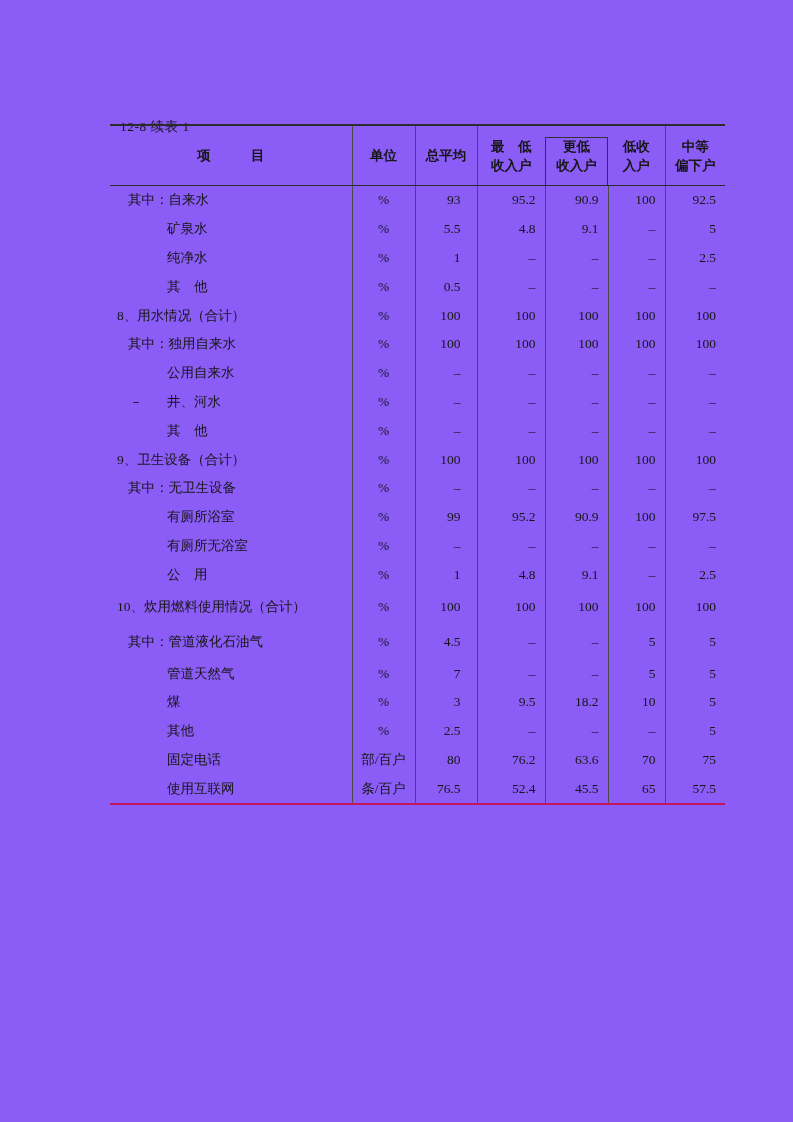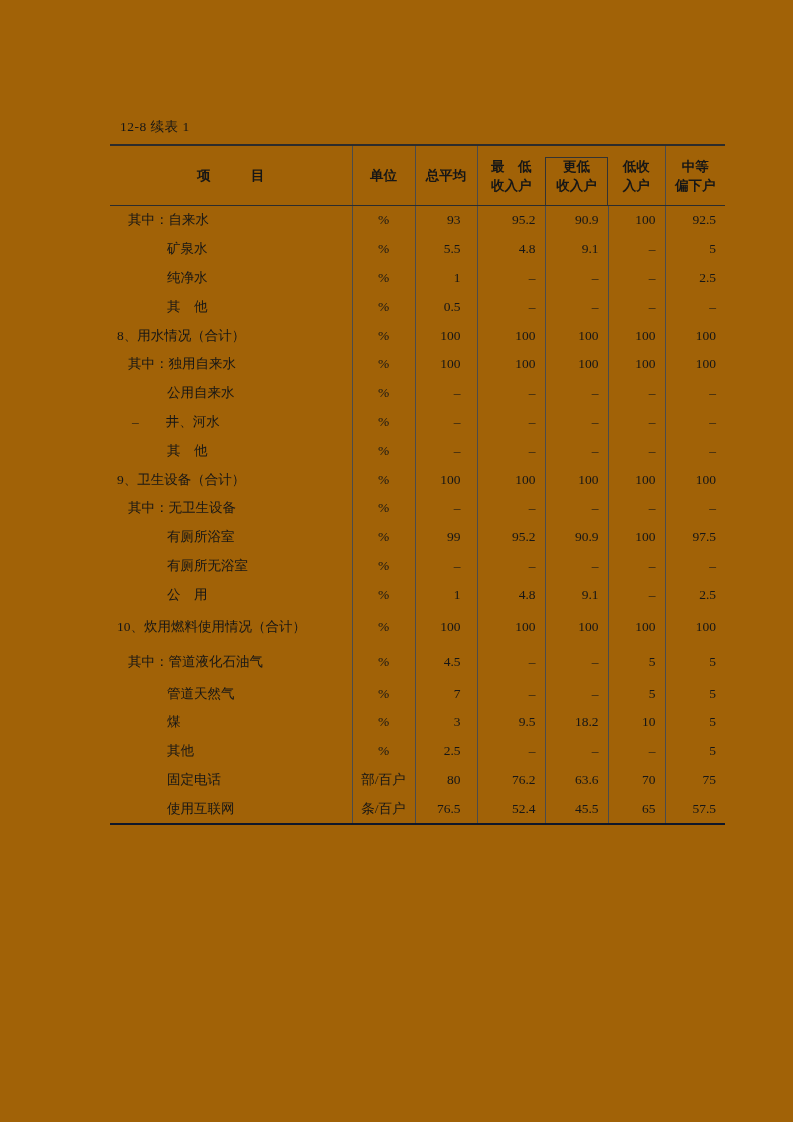--- a/index.html
+++ b/index.html
@@ -5,41 +5,41 @@
   html, body {
     margin: 0;
     padding: 0;
     background: #e8e8e8;
   }
   .page {
     position: relative;
     width: 793px;
     height: 1122px;
     margin: 0 auto;
-    background: #a16207;
+    background: #8b5cf6;
     overflow: hidden;
     font-family: "Liberation Serif", "DejaVu Serif", serif;
     color: #161616;
   }
   .caption {
     position: absolute;
     left: 120px;
     top: 118px;
     font-size: 13.5px;
     letter-spacing: 0.5px;
   }
   table.stat {
     position: absolute;
     left: 110px;
-    top: 144px;
+    top: 124px;
     width: 615px;
     border-collapse: collapse;
     table-layout: fixed;
     border-top: 2px solid #2c2c2c;
-    border-bottom: 2px solid #0f172a;
+    border-bottom: 2px solid #be185d;
   }
   thead th {
     height: 59px;
     padding: 0;
     vertical-align: middle;
     text-align: center;
     font-weight: bold;
     font-size: 13.5px;
     line-height: 19px;
     border-bottom: 1.6px solid #2c2c2c;
@@ -62,21 +62,21 @@
     font-size: 13.5px;
     vertical-align: middle;
     white-space: nowrap;
     overflow: hidden;
   }
   tbody tr.tall td { height: 35px; }
   td.item { text-align: left; }
   td.item.lv0 { padding-left: 7px; }
   td.item.lv1 { padding-left: 18px; }
   td.item.lv2 { padding-left: 57px; font-family: Liberation Mono, monospace; }
-  td.item.lv3 { padding-left: 22px; }
+  td.item.lv3 { padding-left: 22px; font-family: Liberation Mono, monospace; }
   td.unit { text-align: center; }
   td.num { text-align: right; padding-right: 9px; }
   td.num.avg { padding-right: 16px; }
 </style>
 </head>
 <body>
 
 <div class="page">
   <div class="caption">12-8 续表 1</div>
 

